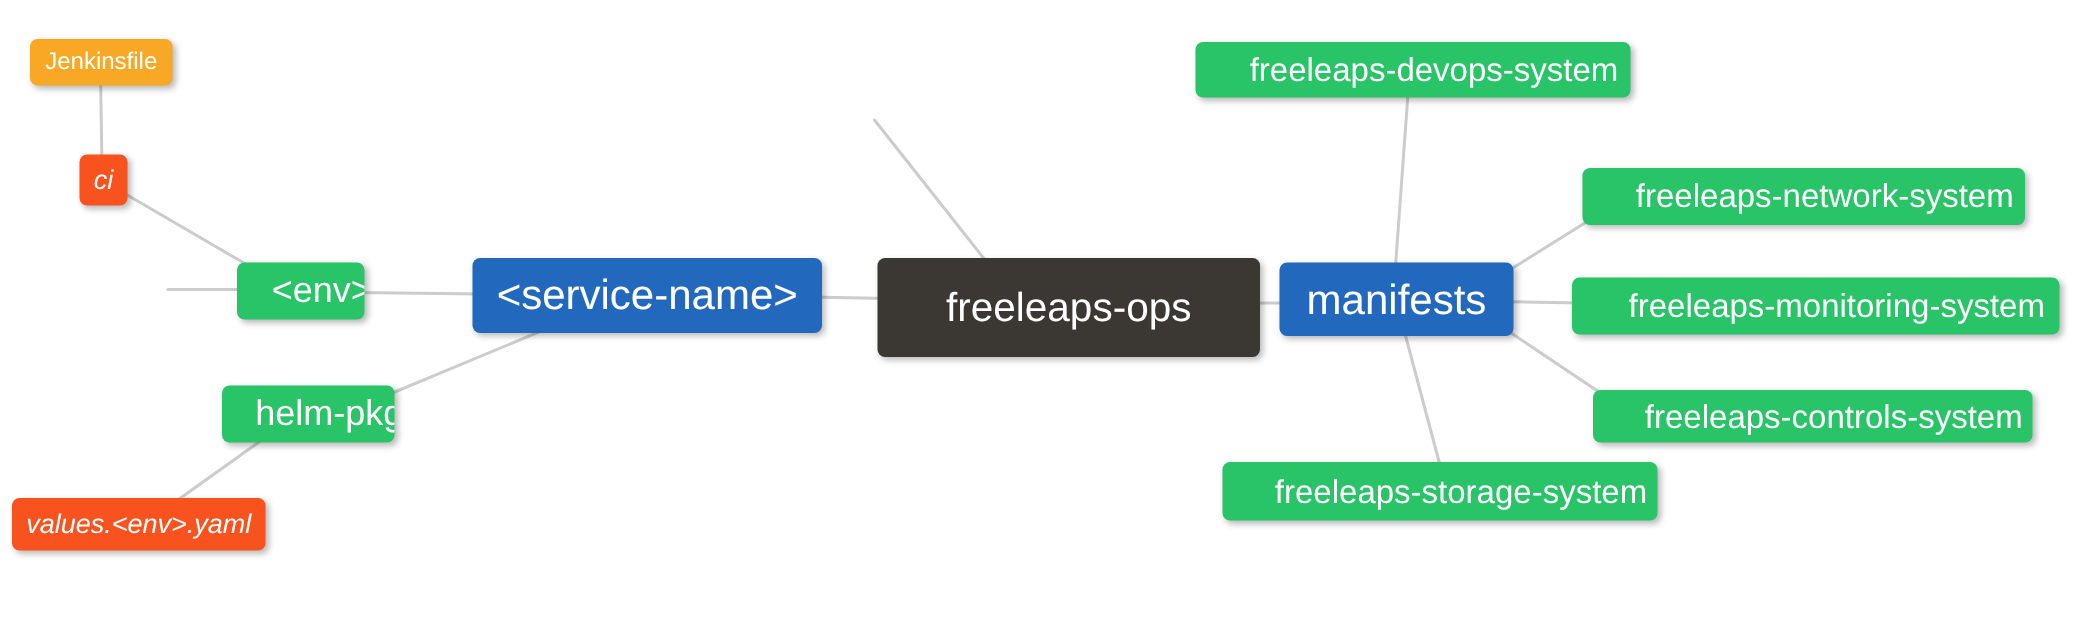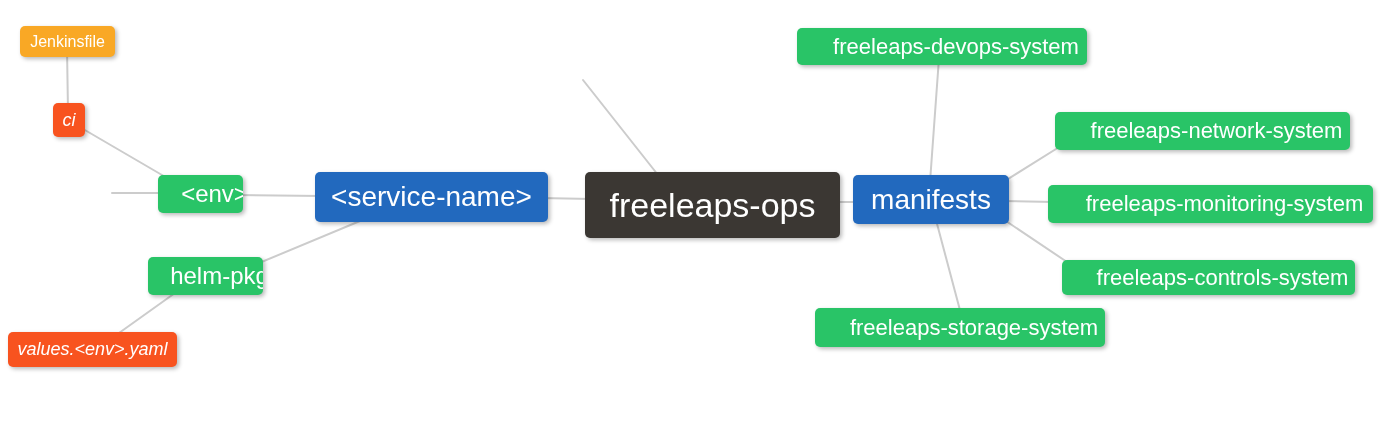--- a/index.html
+++ b/index.html
@@ -17,21 +17,21 @@
     display:flex;align-items:center;justify-content:center;
     color:var(--text,#fff);white-space:nowrap;overflow:hidden;
     border-radius:5px;cursor:pointer;
     box-shadow:2px 2px 4px rgba(0,0,0,.28);
   }
   .c-blue{background:var(--blue);}
   .c-green{background:var(--green);padding-left:28px;}
   .c-red{background:var(--red);font-style:italic;}
   .c-orange{background:var(--orange);}
   .c-dark{background:var(--dark);}
-  .k-root{font-size:34px;}
+  .k-root{font-size:27px;}
   .k-branch{font-size:28px;}
   .k-group{font-size:24px;}
   .k-system{font-size:22px;}
   .k-item{font-size:18px;}
   .k-file{font-size:16px;}
 </style>
 </head>
 <body>
 
 <div class="canvas">

